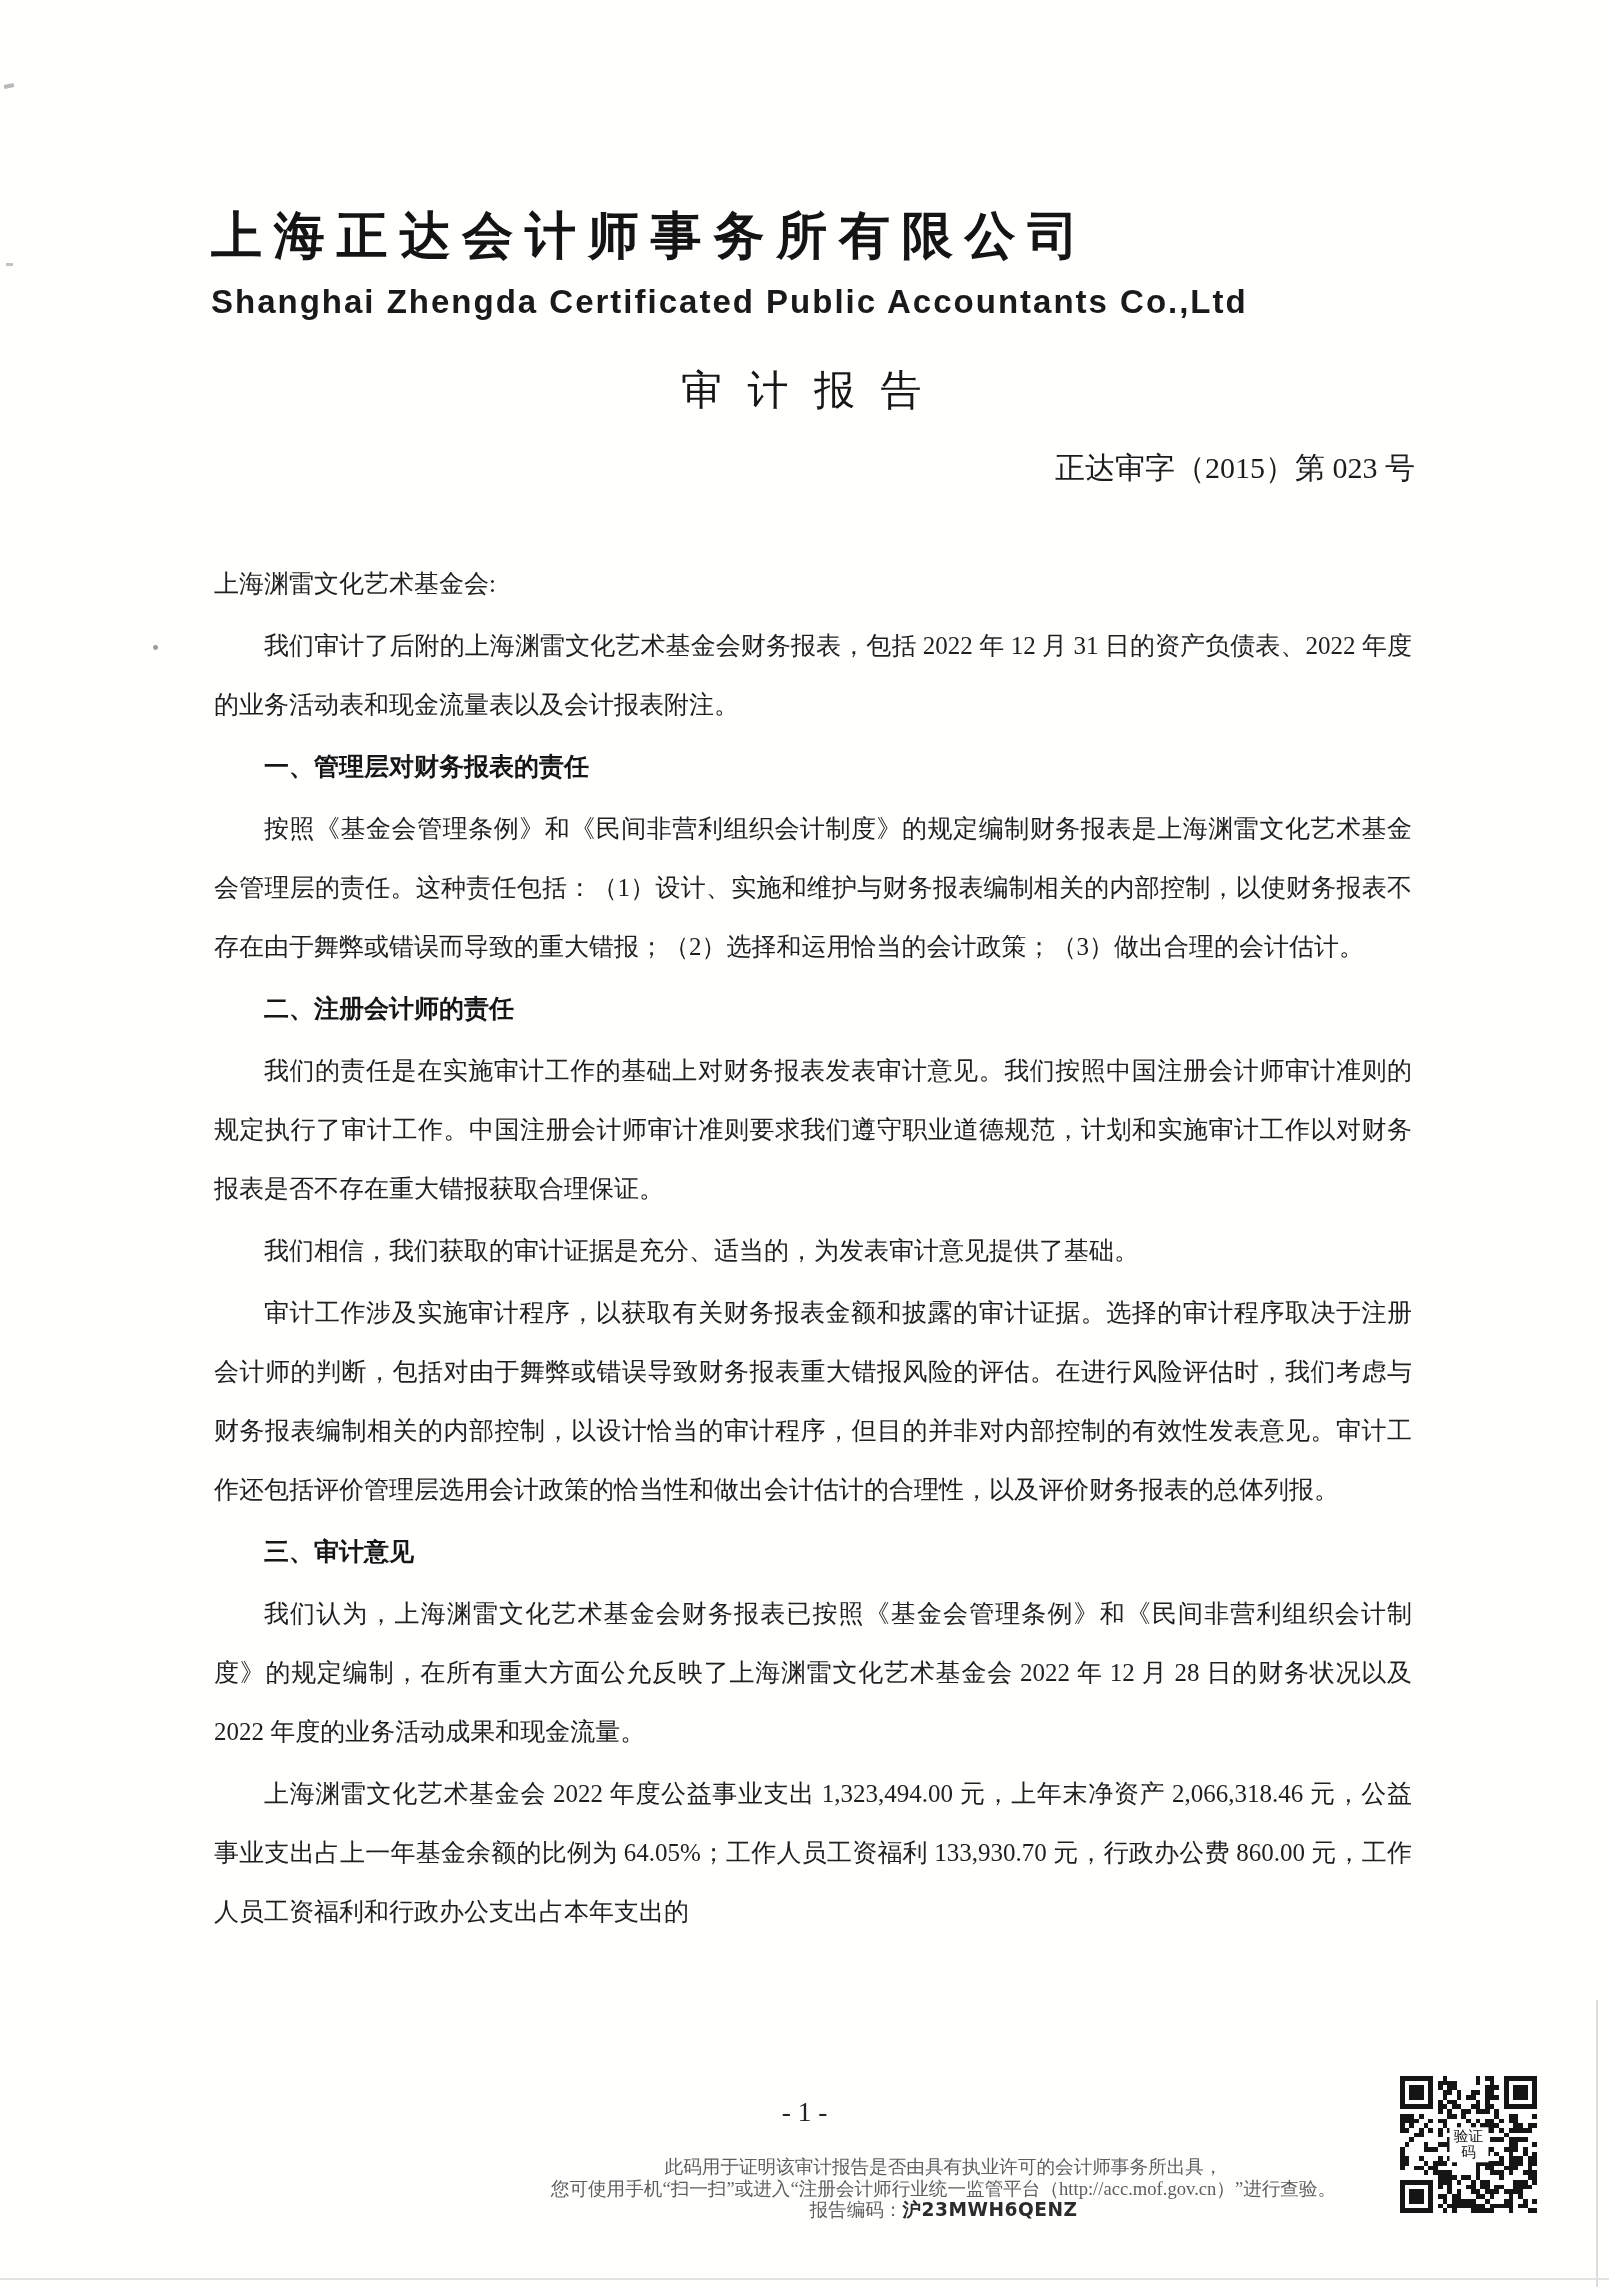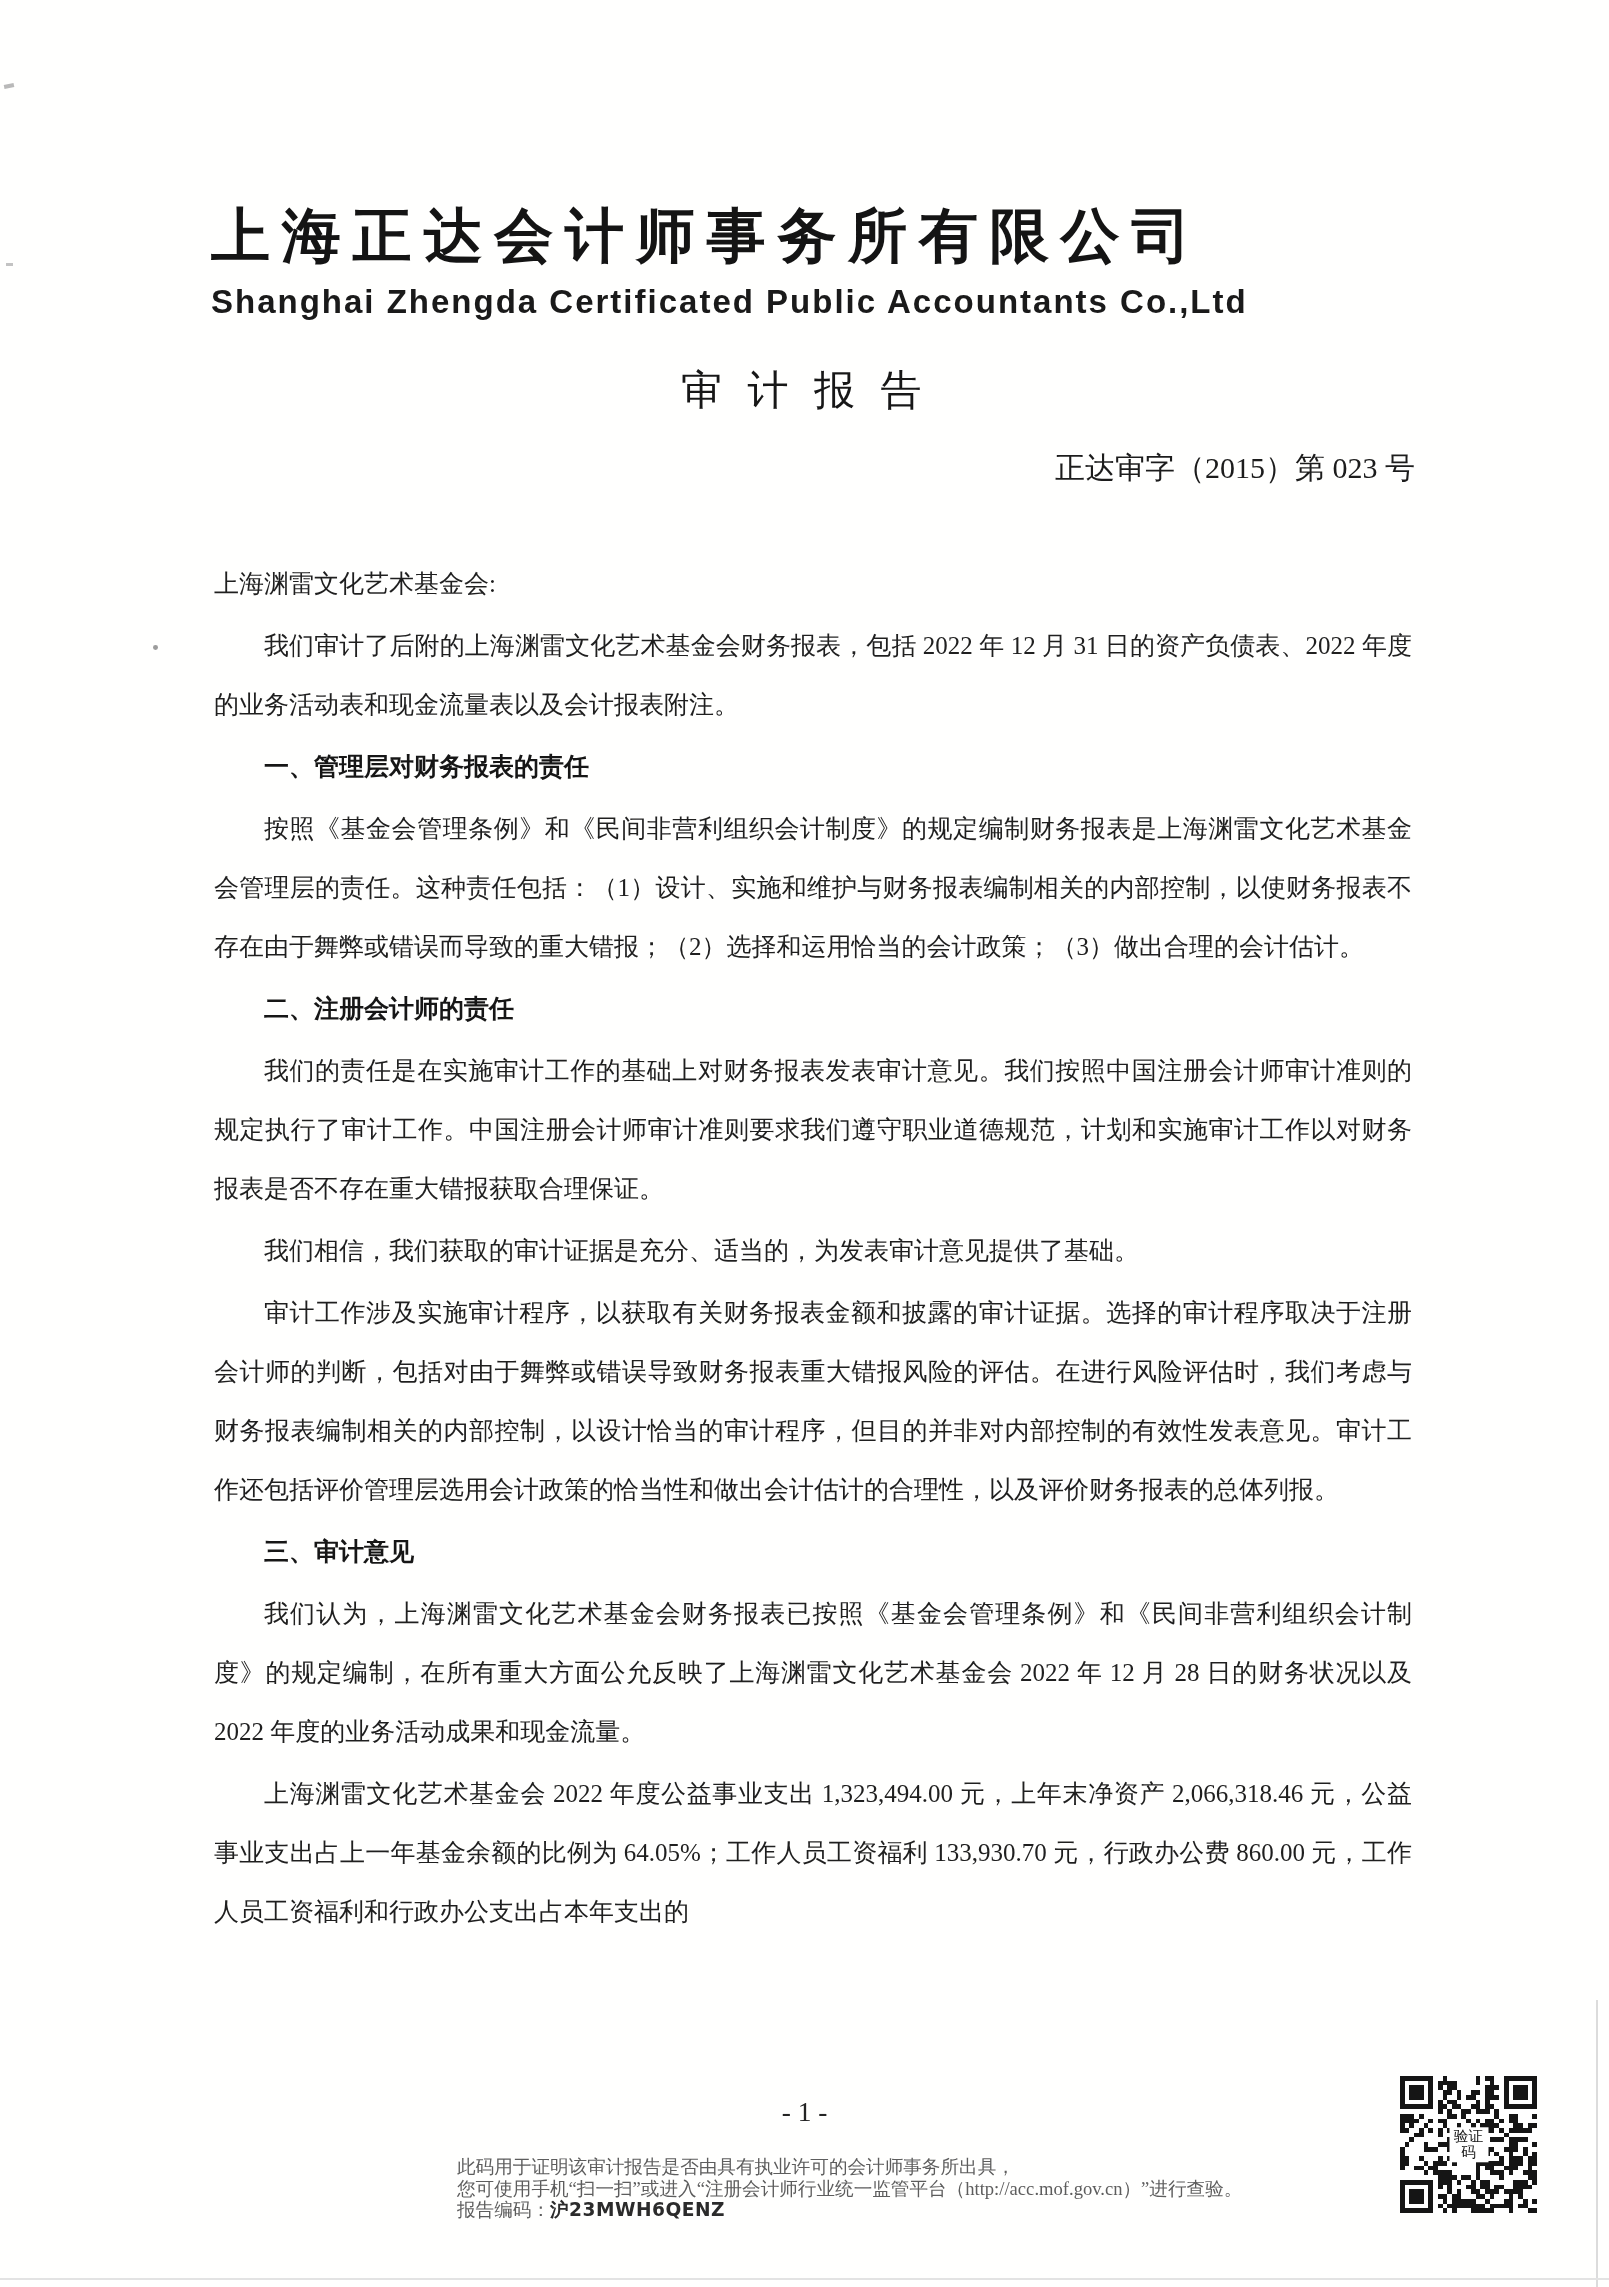--- a/index.html
+++ b/index.html
@@ -7,21 +7,21 @@
     position:relative;
     width:1609px;height:2288px;
     margin:0 auto;
     background:#fffffe;
     overflow:hidden;
     font-family:"Liberation Serif","DejaVu Serif",serif;
     color:#1f1f1f;
   }
   .firm-name-cn{
     position:absolute;left:211px;top:192px;width:1206px;
-    font-size:59px;font-weight:bold;color:#141414;
+    font-size:51px;font-weight:bold;color:#141414;
     letter-spacing:11.8px;white-space:nowrap;line-height:88px;
   }
   .firm-name-en{
     position:absolute;left:211px;top:282px;width:1206px;
     font-family:"Liberation Sans","DejaVu Sans",sans-serif;
     font-size:33px;font-weight:bold;color:#1a1a1a;
     letter-spacing:2px;white-space:nowrap;line-height:39px;
   }
   .report-title{
     position:absolute;left:211px;top:365px;width:1206px;
@@ -39,22 +39,22 @@
     margin:3px;font-size:25px;line-height:59px;
     text-align:justify;text-indent:2em;color:#1f1f1f;
   }
   .doc-body p.addressee{text-indent:0;}
   .doc-body p.heading{font-weight:bold;color:#161616;}
   .page-number{
     position:absolute;left:0;top:2096px;width:1609px;
     text-align:center;font-size:27.4px;color:#242424;line-height:33px;
   }
   .footer-note{
-    position:absolute;right:221px;top:2156px;width:931px;
-    text-align:left;font-size:18.6px;line-height:21.6px;color:#5d5d5d;
+    position:absolute;right:200px;top:2156px;width:931px;
+    text-align:center;font-size:18.6px;line-height:21.6px;color:#5d5d5d;
   }
   .footer-note .code{
     font-family:"DejaVu Sans","Liberation Sans",sans-serif;
     font-weight:bold;color:#2b2b2b;letter-spacing:0.5px;
   }
   .qr{
     position:absolute;left:1400px;top:2076px;width:137px;height:137px;
   }
   .qr svg{display:block;width:137px;height:137px;shape-rendering:crispEdges;}
   .qr-label{

